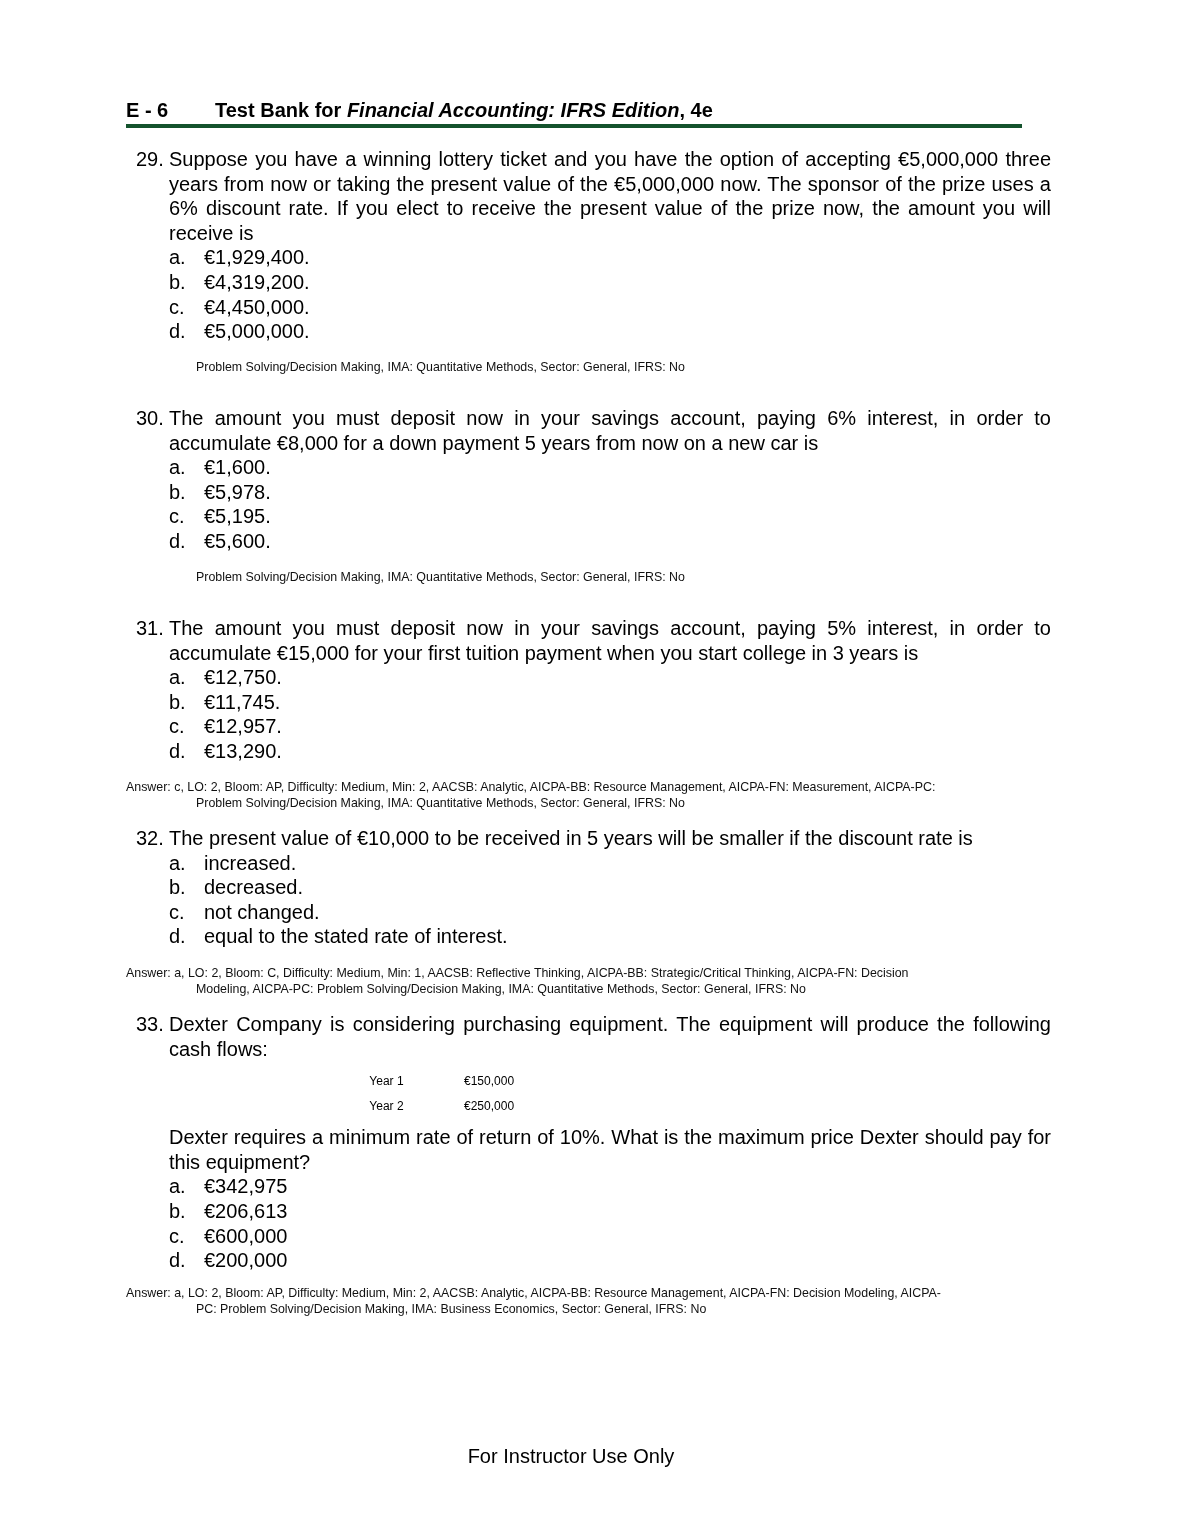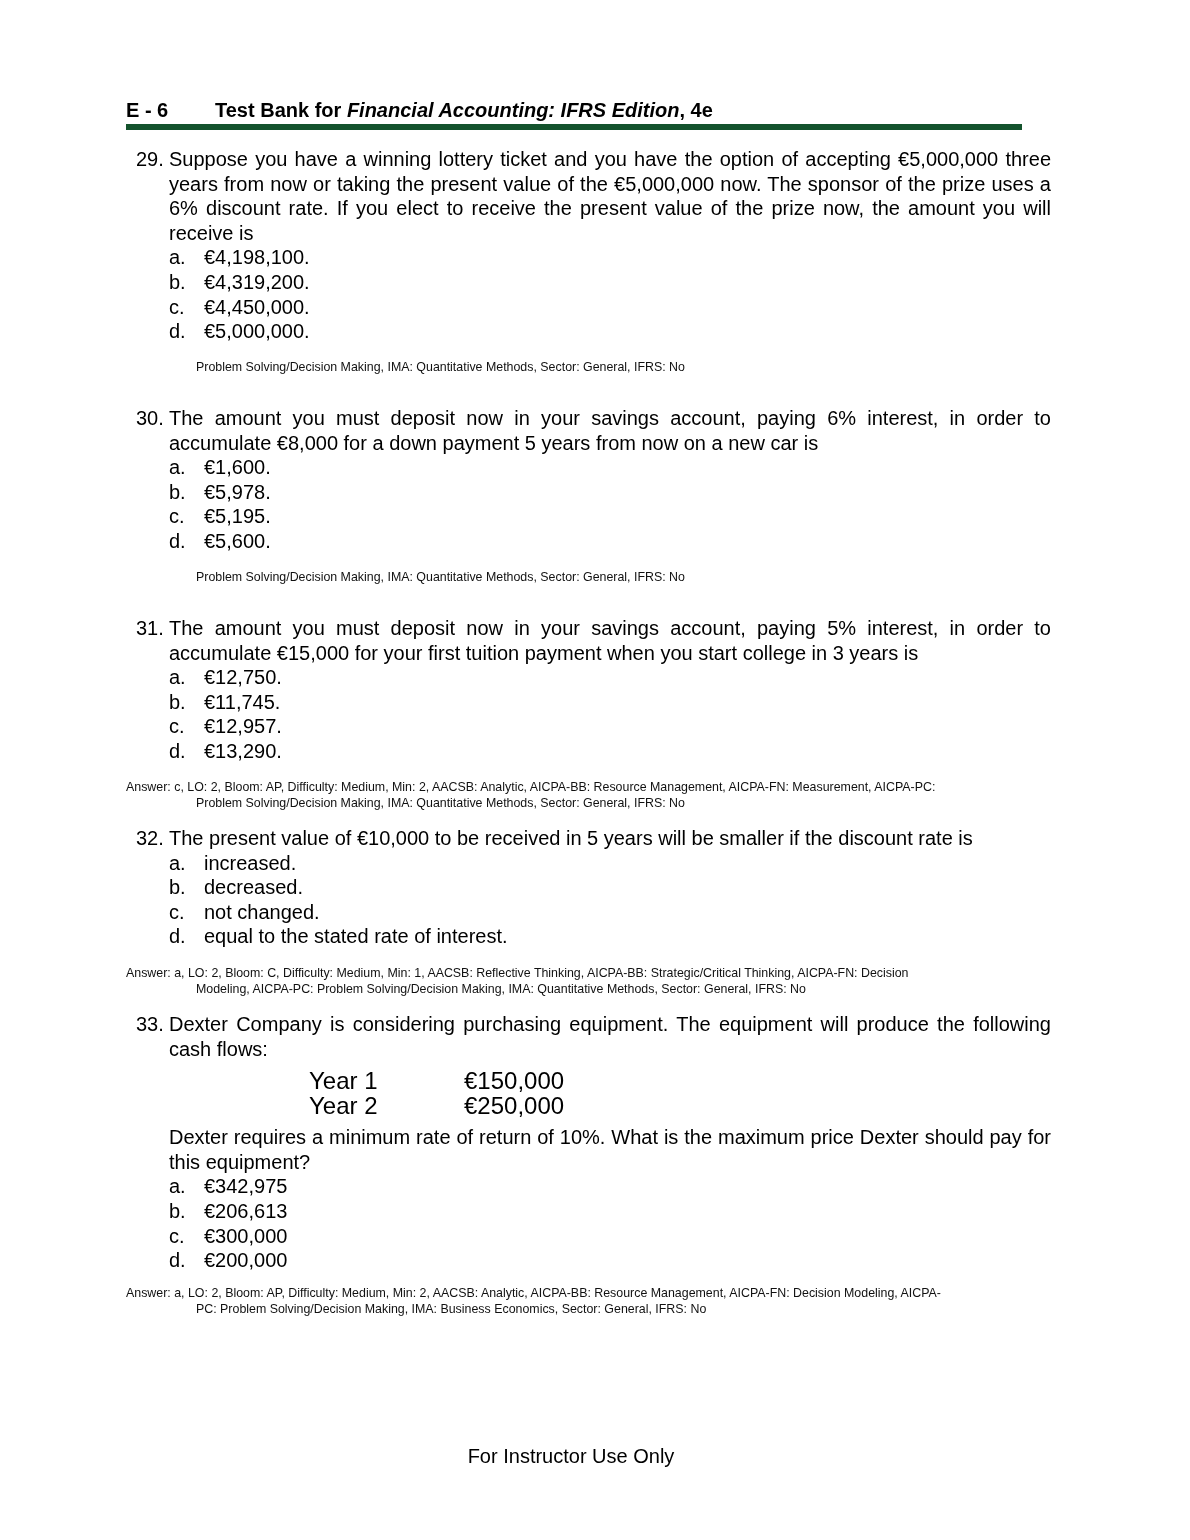--- a/index.html
+++ b/index.html
@@ -14,21 +14,21 @@
       font-family: "Liberation Sans", sans-serif;
       color: #000;
       overflow: hidden;
     }
     .header {
       position: absolute;
       left: 126px;
       top: 98px;
       width: 896px;
       height: 26px;
-      border-bottom: 6px solid #14532d;
+      border-bottom: 4px solid #14532d;
       font-weight: bold;
       font-size: 20px;
       line-height: 24px;
     }
     .header .page-num {
       position: absolute;
       left: 0;
       top: 0;
     }
     .header .book-title {
@@ -74,21 +74,22 @@
       position: absolute;
       left: 35px;
     }
     .cash-table {
       margin: 8px 0 6px 140px;
       border-collapse: collapse;
     }
     .cash-table td {
       padding: 0;
       height: 25px;
-      font-size: 24px;
+      font-size: 12px;
+      text-align: center;
     }
     .cash-table td.year { width: 155px; }
 
     .answer {
       position: absolute;
       left: 126px;
       width: 910px;
       font-size: 12.4px;
       line-height: 16px;
       color: #111;
@@ -113,21 +114,21 @@
   <span class="book-title"><span>Test Bank for </span><i>Financial Accounting: IFRS Edition</i><span>, 4e</span></span>
 </div>
 
 <div class="question" style="top:147px;">
   <span class="q-num">29.</span>
   <div class="q-body">
     <div class="q-stem">Suppose you have a winning lottery ticket and you have the option of accepting €5,000,000 three years from now or taking the present value of the €5,000,000 now. The sponsor of the prize uses a 6% discount rate. If you elect to receive the present value of the prize now, the amount you will receive is</div>
     <ul class="options">
       <li class="option">
           <span class="opt-letter">a.</span>
-          <span class="opt-text">€4,198,100.</span>
+          <span class="opt-text">€1,929,400.</span>
         </li>
       <li class="option">
           <span class="opt-letter">b.</span>
           <span class="opt-text">€4,319,200.</span>
         </li>
       <li class="option">
           <span class="opt-letter">c.</span>
           <span class="opt-text">€4,450,000.</span>
         </li>
       <li class="option">
@@ -248,21 +249,21 @@
       <li class="option">
           <span class="opt-letter">a.</span>
           <span class="opt-text">€342,975</span>
         </li>
       <li class="option">
           <span class="opt-letter">b.</span>
           <span class="opt-text">€206,613</span>
         </li>
       <li class="option">
           <span class="opt-letter">c.</span>
-          <span class="opt-text">€300,000</span>
+          <span class="opt-text">€600,000</span>
         </li>
       <li class="option">
           <span class="opt-letter">d.</span>
           <span class="opt-text">€200,000</span>
         </li>
     </ul>
   </div>
 </div>
 <div class="answer" style="top:1285px;">
   <div>Answer: a, LO: 2, Bloom: AP, Difficulty: Medium, Min: 2, AACSB: Analytic, AICPA-BB: Resource Management, AICPA-FN: Decision Modeling, AICPA-</div>

